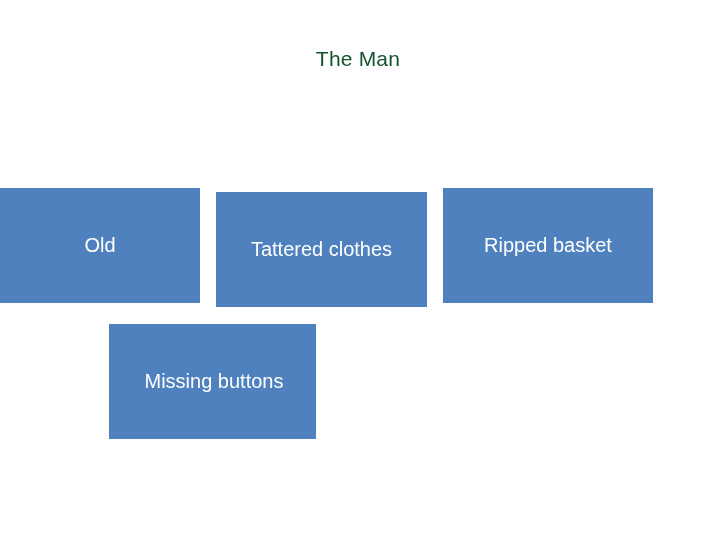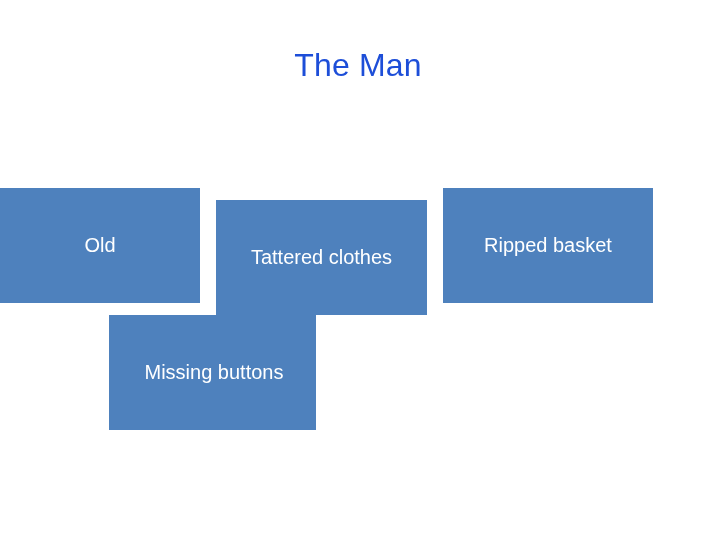--- a/index.html
+++ b/index.html
@@ -18,22 +18,22 @@
     width: 720px;
     height: 540px;
     background: #ffffff;
   }
   .title {
     position: absolute;
     left: 0;
     top: 46px;
     width: 716px;
     text-align: center;
-    font-size: 32px;
-    color: #1d4ed8;
+    font-size: 21px;
+    color: #14532d;
     font-family: "Liberation Sans", sans-serif;
     line-height: 1.2;
     letter-spacing: 0.2px;
   }
   .node {
     position: absolute;
     background: #4e81bd;
     color: #ffffff;
     display: flex;
     align-items: center;
@@ -44,24 +44,24 @@
     box-sizing: border-box;
     padding: 2px 6px;
     font-family: "Liberation Sans", sans-serif;
   }
   .node span {
     display: block;
     width: 100%;
   }
   
   #node-old       { left: 0px;   top: 188px; width: 200px; height: 115px; }
-  #node-tattered  { left: 216px; top: 200px; width: 211px; height: 115px; }
+  #node-tattered  { left: 216px; top: 192px; width: 211px; height: 115px; }
   #node-ripped    { left: 443px; top: 188px; width: 210px; height: 115px; }
   
-  #node-missing   { left: 109px; top: 315px; width: 207px; height: 115px; padding-left: 9px; }
+  #node-missing   { left: 109px; top: 324px; width: 207px; height: 115px; padding-left: 9px; }
   #node-carrying  { left: 332px; top: 329px; width: 207px; height: 115px; }
 </style>
 </head>
 <body>
 
 <div class="slide">
 
   <div class="title">The Man</div>
 
   <div class="node" id="node-old">

